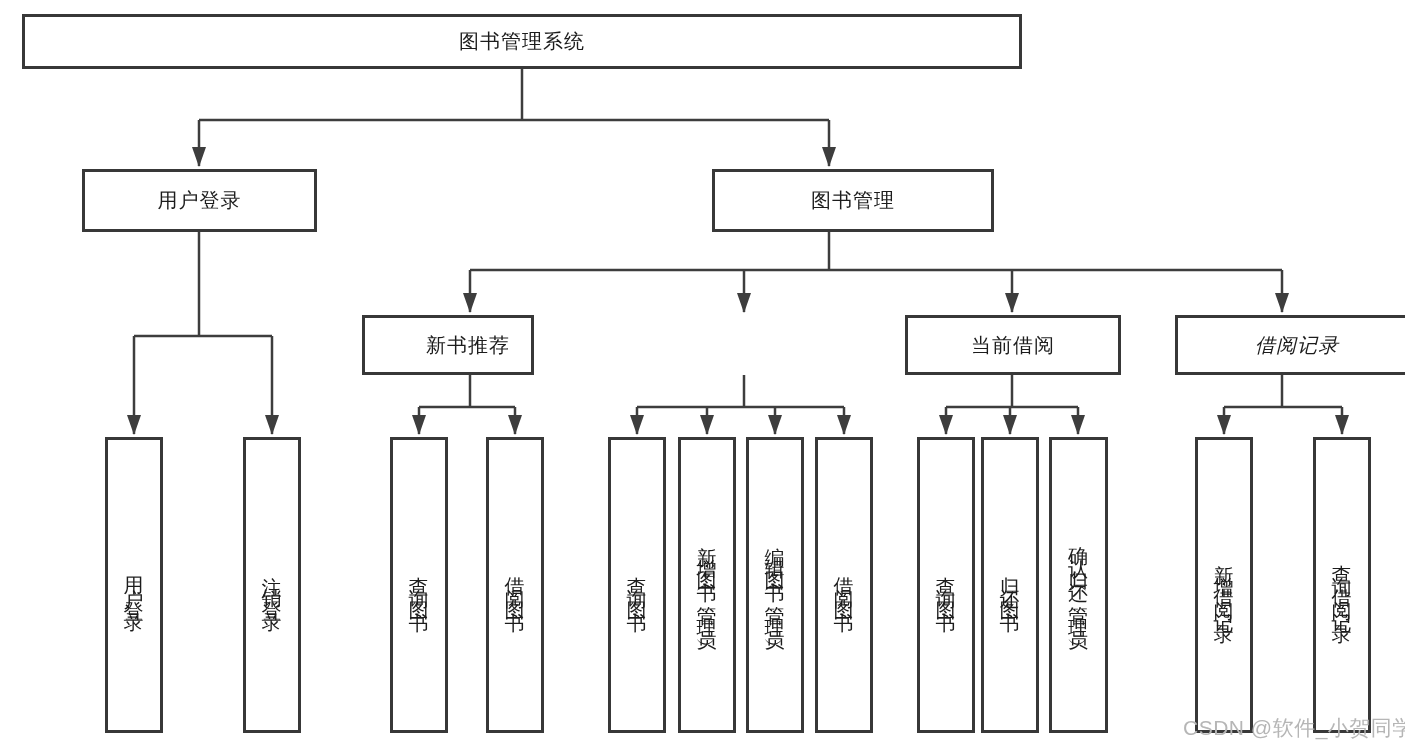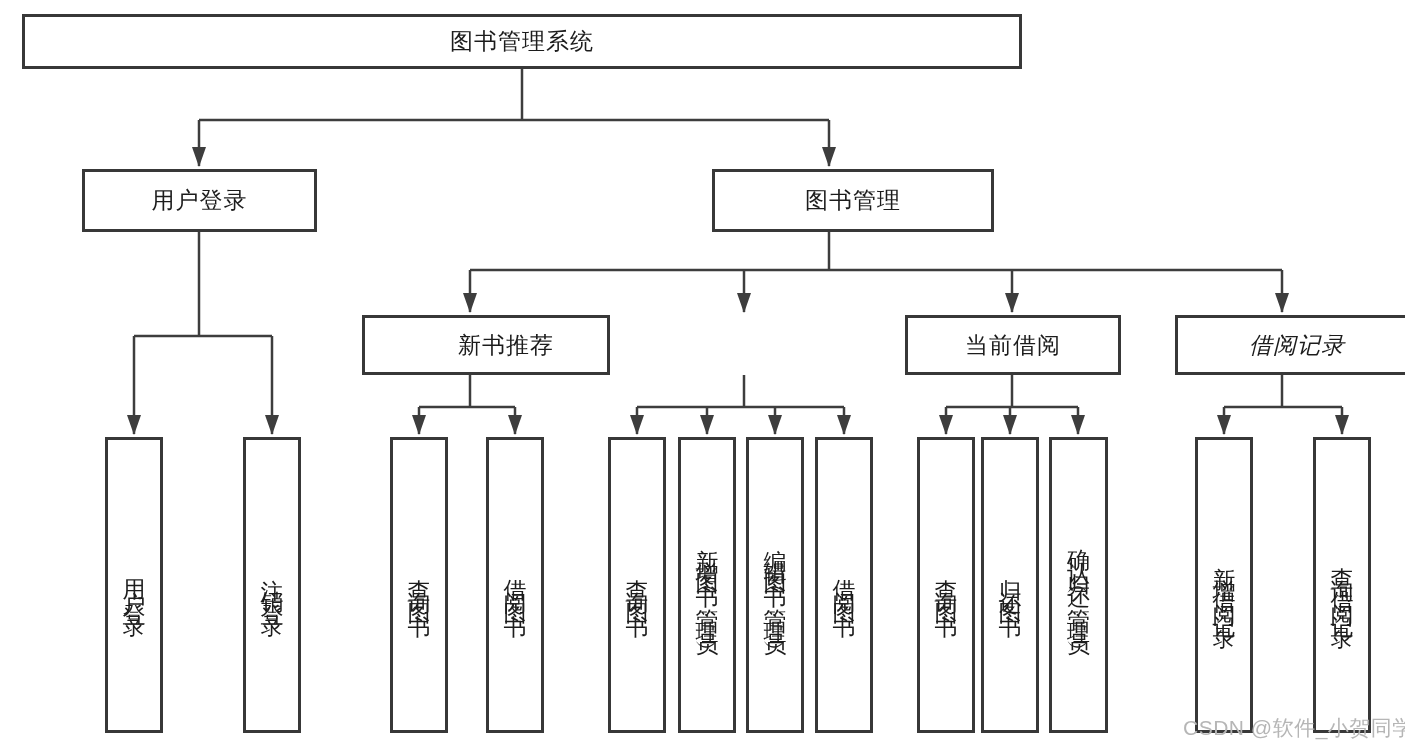--- a/index.html
+++ b/index.html
@@ -33,21 +33,21 @@
   .node {
     position: absolute;
     box-sizing: border-box;
     border: 3px solid #383838;
     background: #ffffff;
     display: flex;
     align-items: center;
     justify-content: center;
   }
   .node .lbl {
-    font-size: 23px;
+    font-size: 20px;
     color: #1c1c1c;
     letter-spacing: 1px;
     white-space: nowrap;
   }
   .node.v .lbl {
     writing-mode: vertical-rl;
     text-orientation: mixed;
     letter-spacing: 12px;
     line-height: 1;
     white-space: nowrap;
@@ -115,21 +115,21 @@
     <span class="lbl">图书管理系统</span>
   </div>
 
   <div class="node h" style="left:82px; top:169px; width:235px; height:63px;">
     <span class="lbl">用户登录</span>
   </div>
   <div class="node h" style="left:712px; top:169px; width:282px; height:63px;">
     <span class="lbl">图书管理</span>
   </div>
 
-  <div class="node h" style="left:362px; top:315px; width:248px; height:60px;padding-left:40px;">
+  <div class="node h" style="left:362px; top:315px; width:172px; height:60px;padding-left:40px;">
     <span class="lbl">新书推荐</span>
   </div>
   <div class="node h" style="left:905px; top:315px; width:216px; height:60px;">
     <span class="lbl">当前借阅</span>
   </div>
   <div class="node h" style="left:1175px; top:315px; width:244px; height:60px;font-style:italic;">
     <span class="lbl">借阅记录</span>
   </div>
 
   <div class="node v" style="left:105px; top:437px; width:58px; height:296px;">

